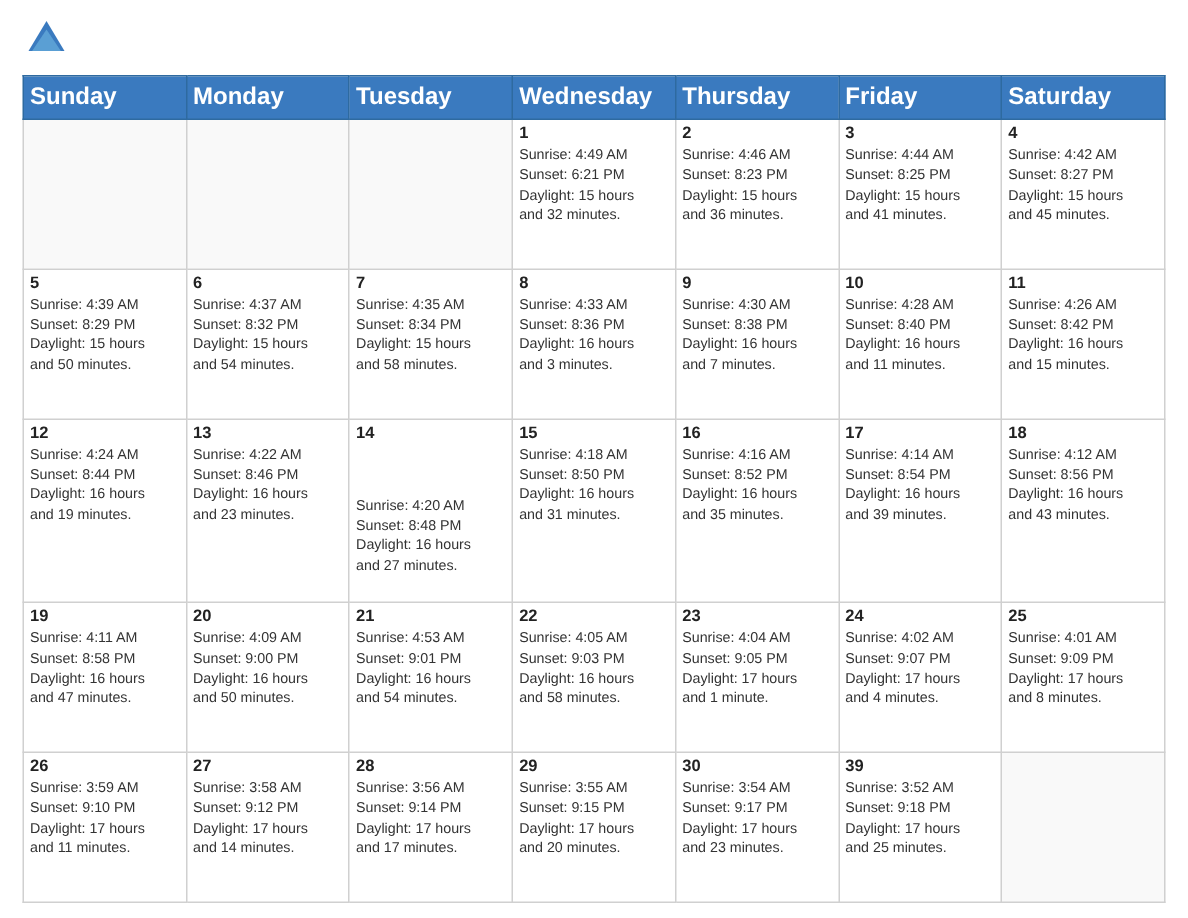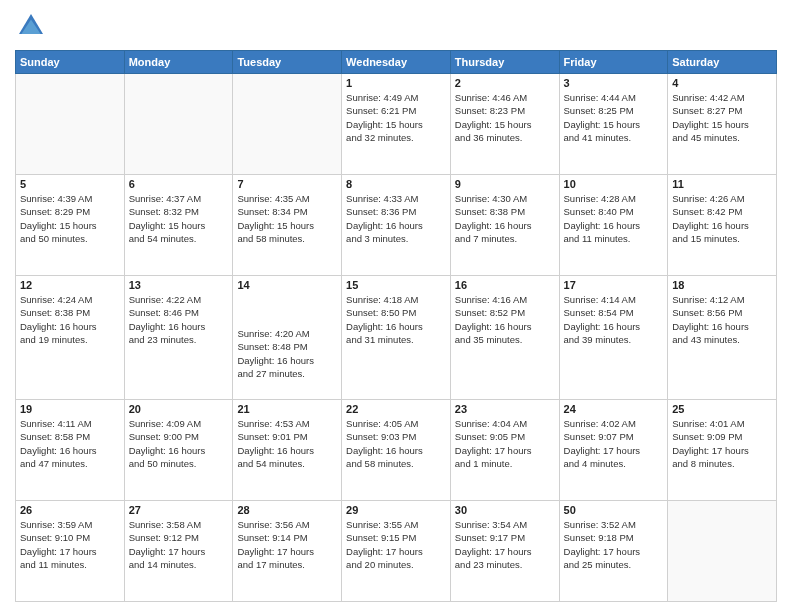--- a/index.html
+++ b/index.html
@@ -56,21 +56,21 @@
     .calendar {
       flex: 1;
       border: 1px solid #ccc;
       border-collapse: collapse;
       width: 100%;
       table-layout: fixed;
     }
     .calendar th {
       background-color: #3a7abf;
       color: #fff;
-      font-size: 11px;
+      font-size: 16px;
       font-weight: bold;
       padding: 5px 4px;
       text-align: left;
       border: 1px solid #2e6aa0;
     }
     .calendar td {
       vertical-align: top;
       font-size: 9.5px;
       color: #222;
       padding: 3px 4px;
@@ -210,21 +210,21 @@
             <div class="day-info" style="white-space: pre-line;">Sunrise: 4:26 AM
 Sunset: 8:42 PM
 Daylight: 16 hours
 and 15 minutes.</div>
           </td>
         </tr>
         <tr>
           <td>
             <span class="day-number">12</span>
             <div class="day-info" style="white-space: pre-line;">Sunrise: 4:24 AM
-Sunset: 8:38 PM
+Sunset: 8:44 PM
 Daylight: 16 hours
 and 19 minutes.</div>
           </td>
           <td>
             <span class="day-number">13</span>
             <div class="day-info" style="white-space: pre-line;">Sunrise: 4:22 AM
 Sunset: 8:46 PM
 Daylight: 16 hours
 and 23 minutes.</div>
           </td>
@@ -345,21 +345,21 @@
 and 20 minutes.</div>
           </td>
           <td>
             <span class="day-number">30</span>
             <div class="day-info" style="white-space: pre-line;">Sunrise: 3:54 AM
 Sunset: 9:17 PM
 Daylight: 17 hours
 and 23 minutes.</div>
           </td>
           <td>
-            <span class="day-number">50</span>
+            <span class="day-number">39</span>
             <div class="day-info" style="white-space: pre-line;">Sunrise: 3:52 AM
 Sunset: 9:18 PM
 Daylight: 17 hours
 and 25 minutes.</div>
           </td>
           <td class="empty"></td>
         </tr>
       </tbody>
   </table>
 </div>

